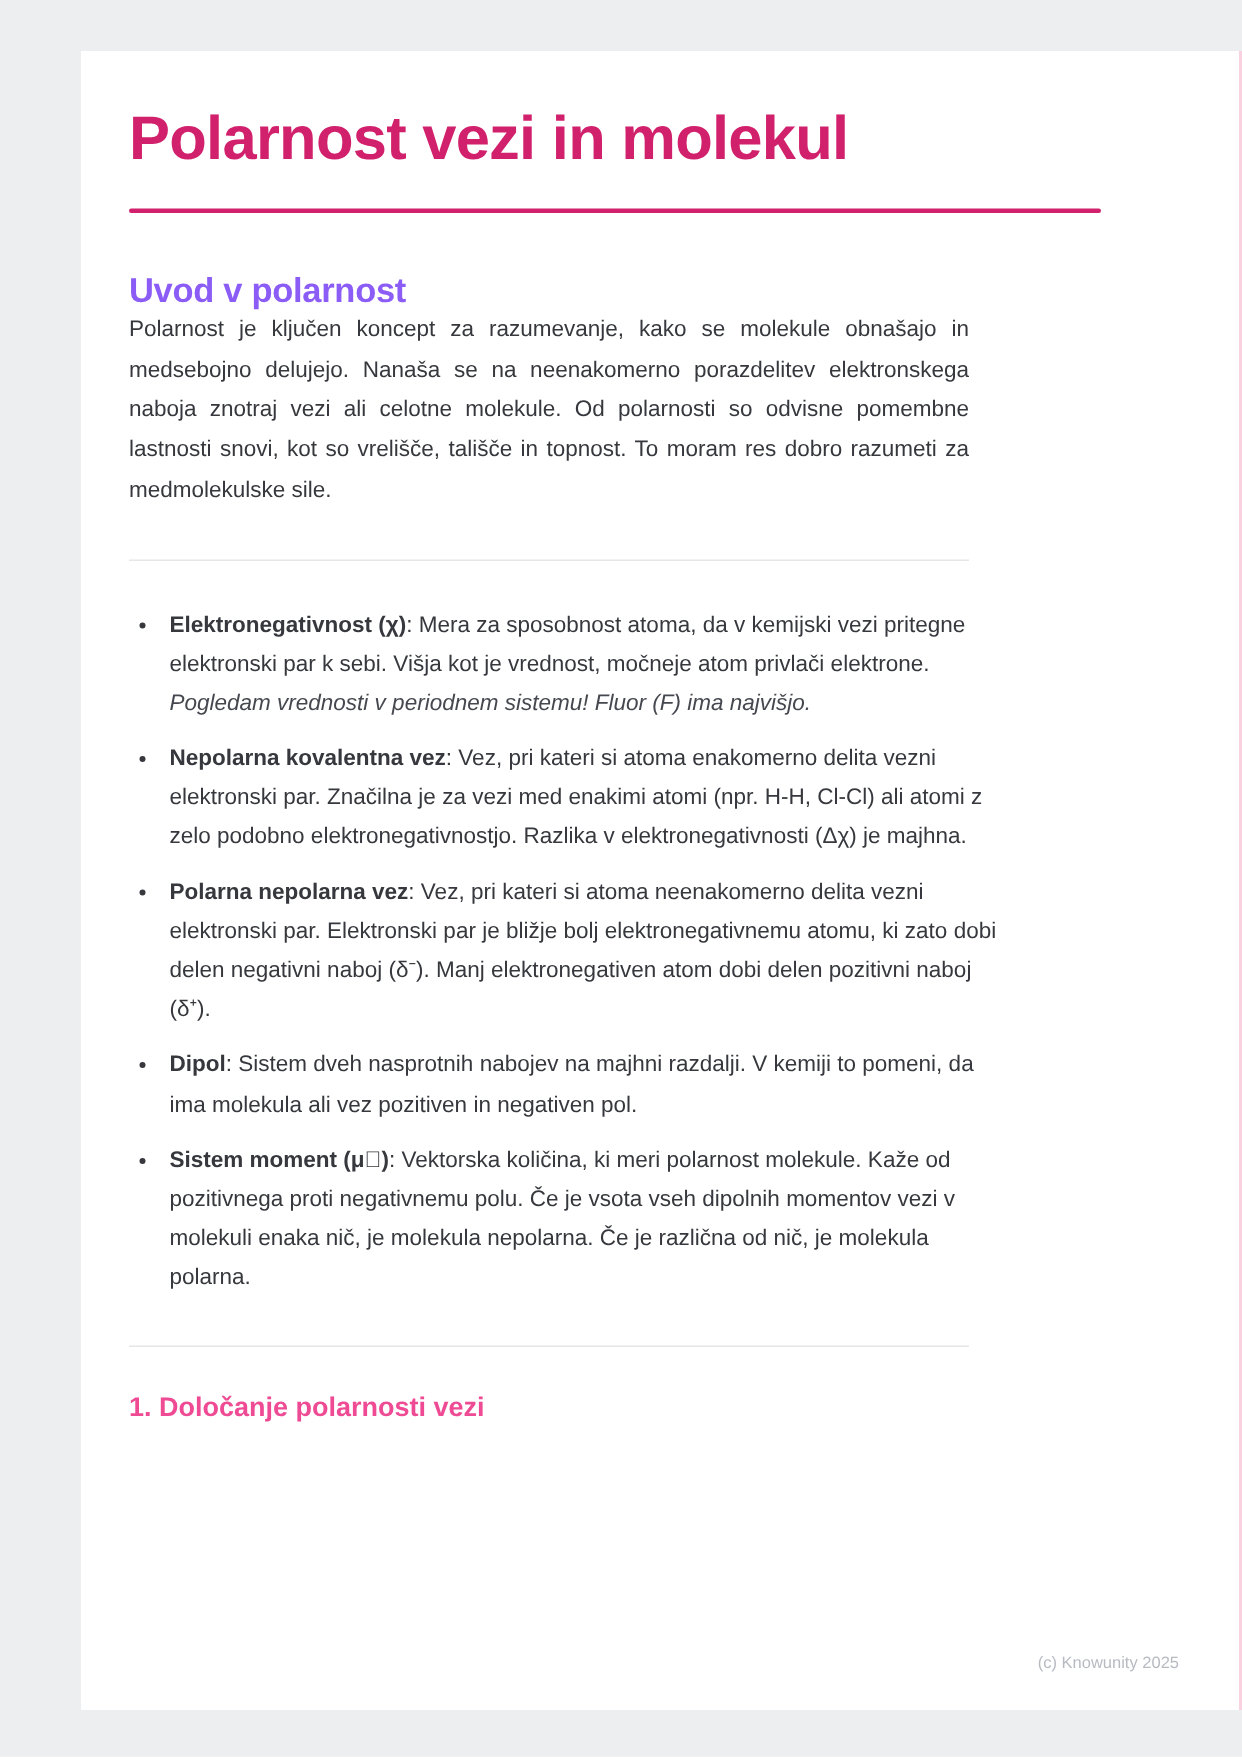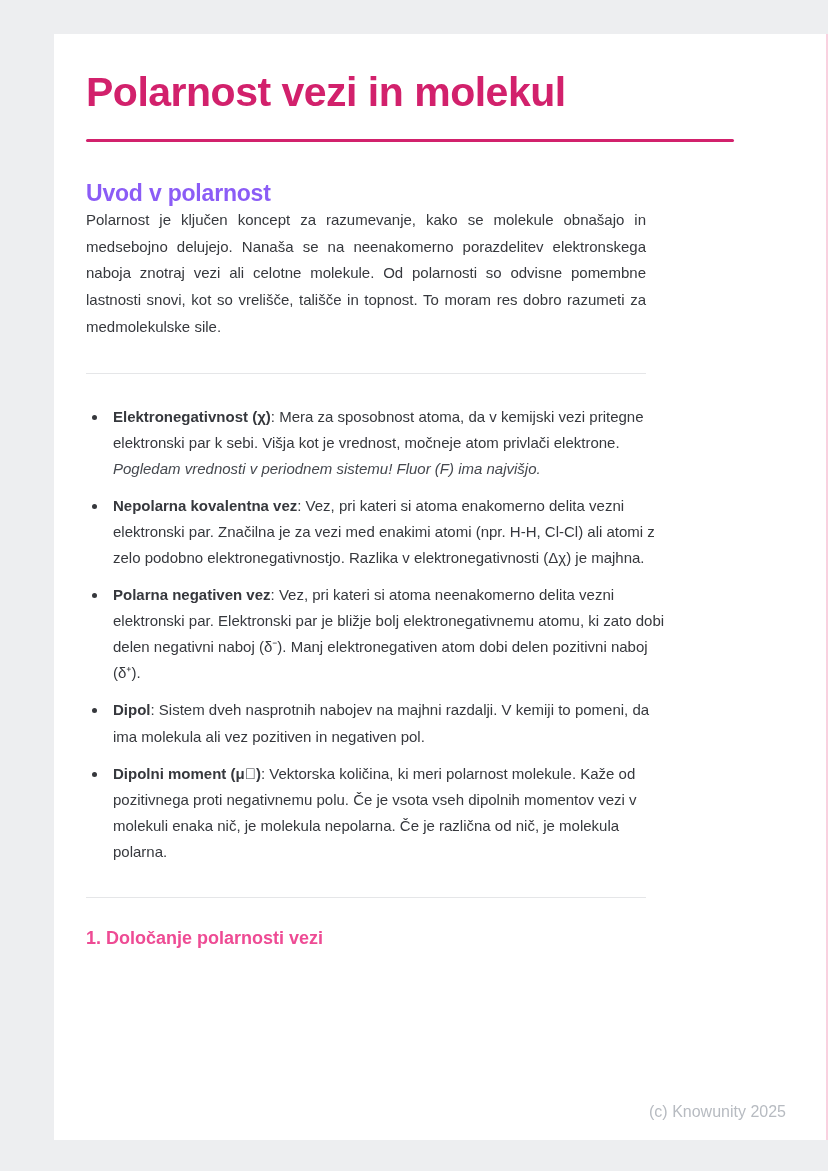--- a/index.html
+++ b/index.html
@@ -11,44 +11,44 @@
   h1{margin:0;font-size:41px;line-height:1.1;font-weight:800;color:#d2216c;letter-spacing:-0.5px;}
   .title-rule{width:648px;height:3px;background:#d2216c;border-radius:2px;margin-top:24px;}
   h2{margin:38px 0 0;font-size:23px;font-weight:700;color:#8b5cf6;letter-spacing:-0.2px;}
   h3{margin:30px 0 12px;font-size:18px;font-weight:700;color:#ee4b94;}
   p.body{width:560px;margin:0 0 0;font-size:15px;line-height:1.78;color:#36383d;text-align:justify;}
   .divider{width:560px;height:1px;background:#e5e6e8;border:none;margin:32px 0 30px;}
   ul.terms{width:566px;margin:14px 0 0;padding-left:22px;color:#36383d;font-size:15px;line-height:1.74;}
   ul.terms li{margin-bottom:11px;padding-left:5px;}
   .b{font-weight:700;}
   .i{font-style:italic;color:#45484e;}
-  .footer{position:absolute;right:42px;top:1103px;font-size:16px;color:#b7bbc1;}
+  .footer{position:absolute;right:42px;top:1103px;font-size:11px;color:#b7bbc1;}
 </style>
 </head>
 <body>
 
 <div class="page">
   <div class="sheet">
     <div class="stripe"></div>
 
     <div class="content">
       <h1>Polarnost vezi in molekul</h1>
       <div class="title-rule"></div>
 
       <h2>Uvod v polarnost</h2>
       <p class="body">Polarnost je ključen koncept za razumevanje, kako se molekule obnašajo in medsebojno delujejo. Nanaša se na neenakomerno porazdelitev elektronskega naboja znotraj vezi ali celotne molekule. Od polarnosti so odvisne pomembne lastnosti snovi, kot so vrelišče, tališče in topnost. To moram res dobro razumeti za medmolekulske sile.</p>
 
       <hr class="divider">
 
       <ul class="terms">
         <li><span class="b">Elektronegativnost (χ)</span><span>: Mera za sposobnost atoma, da v kemijski vezi pritegne elektronski par k sebi. Višja kot je vrednost, močneje atom privlači elektrone. </span><span class="i">Pogledam vrednosti v periodnem sistemu! Fluor (F) ima najvišjo.</span></li>
         <li><span class="b">Nepolarna kovalentna vez</span><span>: Vez, pri kateri si atoma enakomerno delita vezni elektronski par. Značilna je za vezi med enakimi atomi (npr. H-H, Cl-Cl) ali atomi z zelo podobno elektronegativnostjo. Razlika v elektronegativnosti (Δχ) je majhna.</span></li>
-        <li><span class="b">Polarna negativen vez</span><span>: Vez, pri kateri si atoma neenakomerno delita vezni elektronski par. Elektronski par je bližje bolj elektronegativnemu atomu, ki zato dobi delen negativni naboj (δ⁻). Manj elektronegativen atom dobi delen pozitivni naboj (δ⁺).</span></li>
+        <li><span class="b">Polarna nepolarna vez</span><span>: Vez, pri kateri si atoma neenakomerno delita vezni elektronski par. Elektronski par je bližje bolj elektronegativnemu atomu, ki zato dobi delen negativni naboj (δ⁻). Manj elektronegativen atom dobi delen pozitivni naboj (δ⁺).</span></li>
         <li><span class="b">Dipol</span><span>: Sistem dveh nasprotnih nabojev na majhni razdalji. V kemiji to pomeni, da ima molekula ali vez pozitiven in negativen pol.</span></li>
-        <li><span class="b">Dipolni moment (μ⃗)</span><span>: Vektorska količina, ki meri polarnost molekule. Kaže od pozitivnega proti negativnemu polu. Če je vsota vseh dipolnih momentov vezi v molekuli enaka nič, je molekula nepolarna. Če je različna od nič, je molekula polarna.</span></li>
+        <li><span class="b">Sistem moment (μ⃗)</span><span>: Vektorska količina, ki meri polarnost molekule. Kaže od pozitivnega proti negativnemu polu. Če je vsota vseh dipolnih momentov vezi v molekuli enaka nič, je molekula nepolarna. Če je različna od nič, je molekula polarna.</span></li>
       </ul>
 
       <hr class="divider">
 
       <h3>1. Določanje polarnosti vezi</h3>
     </div>
   </div>
 
   <div class="footer">(c) Knowunity 2025</div>
 </div>

